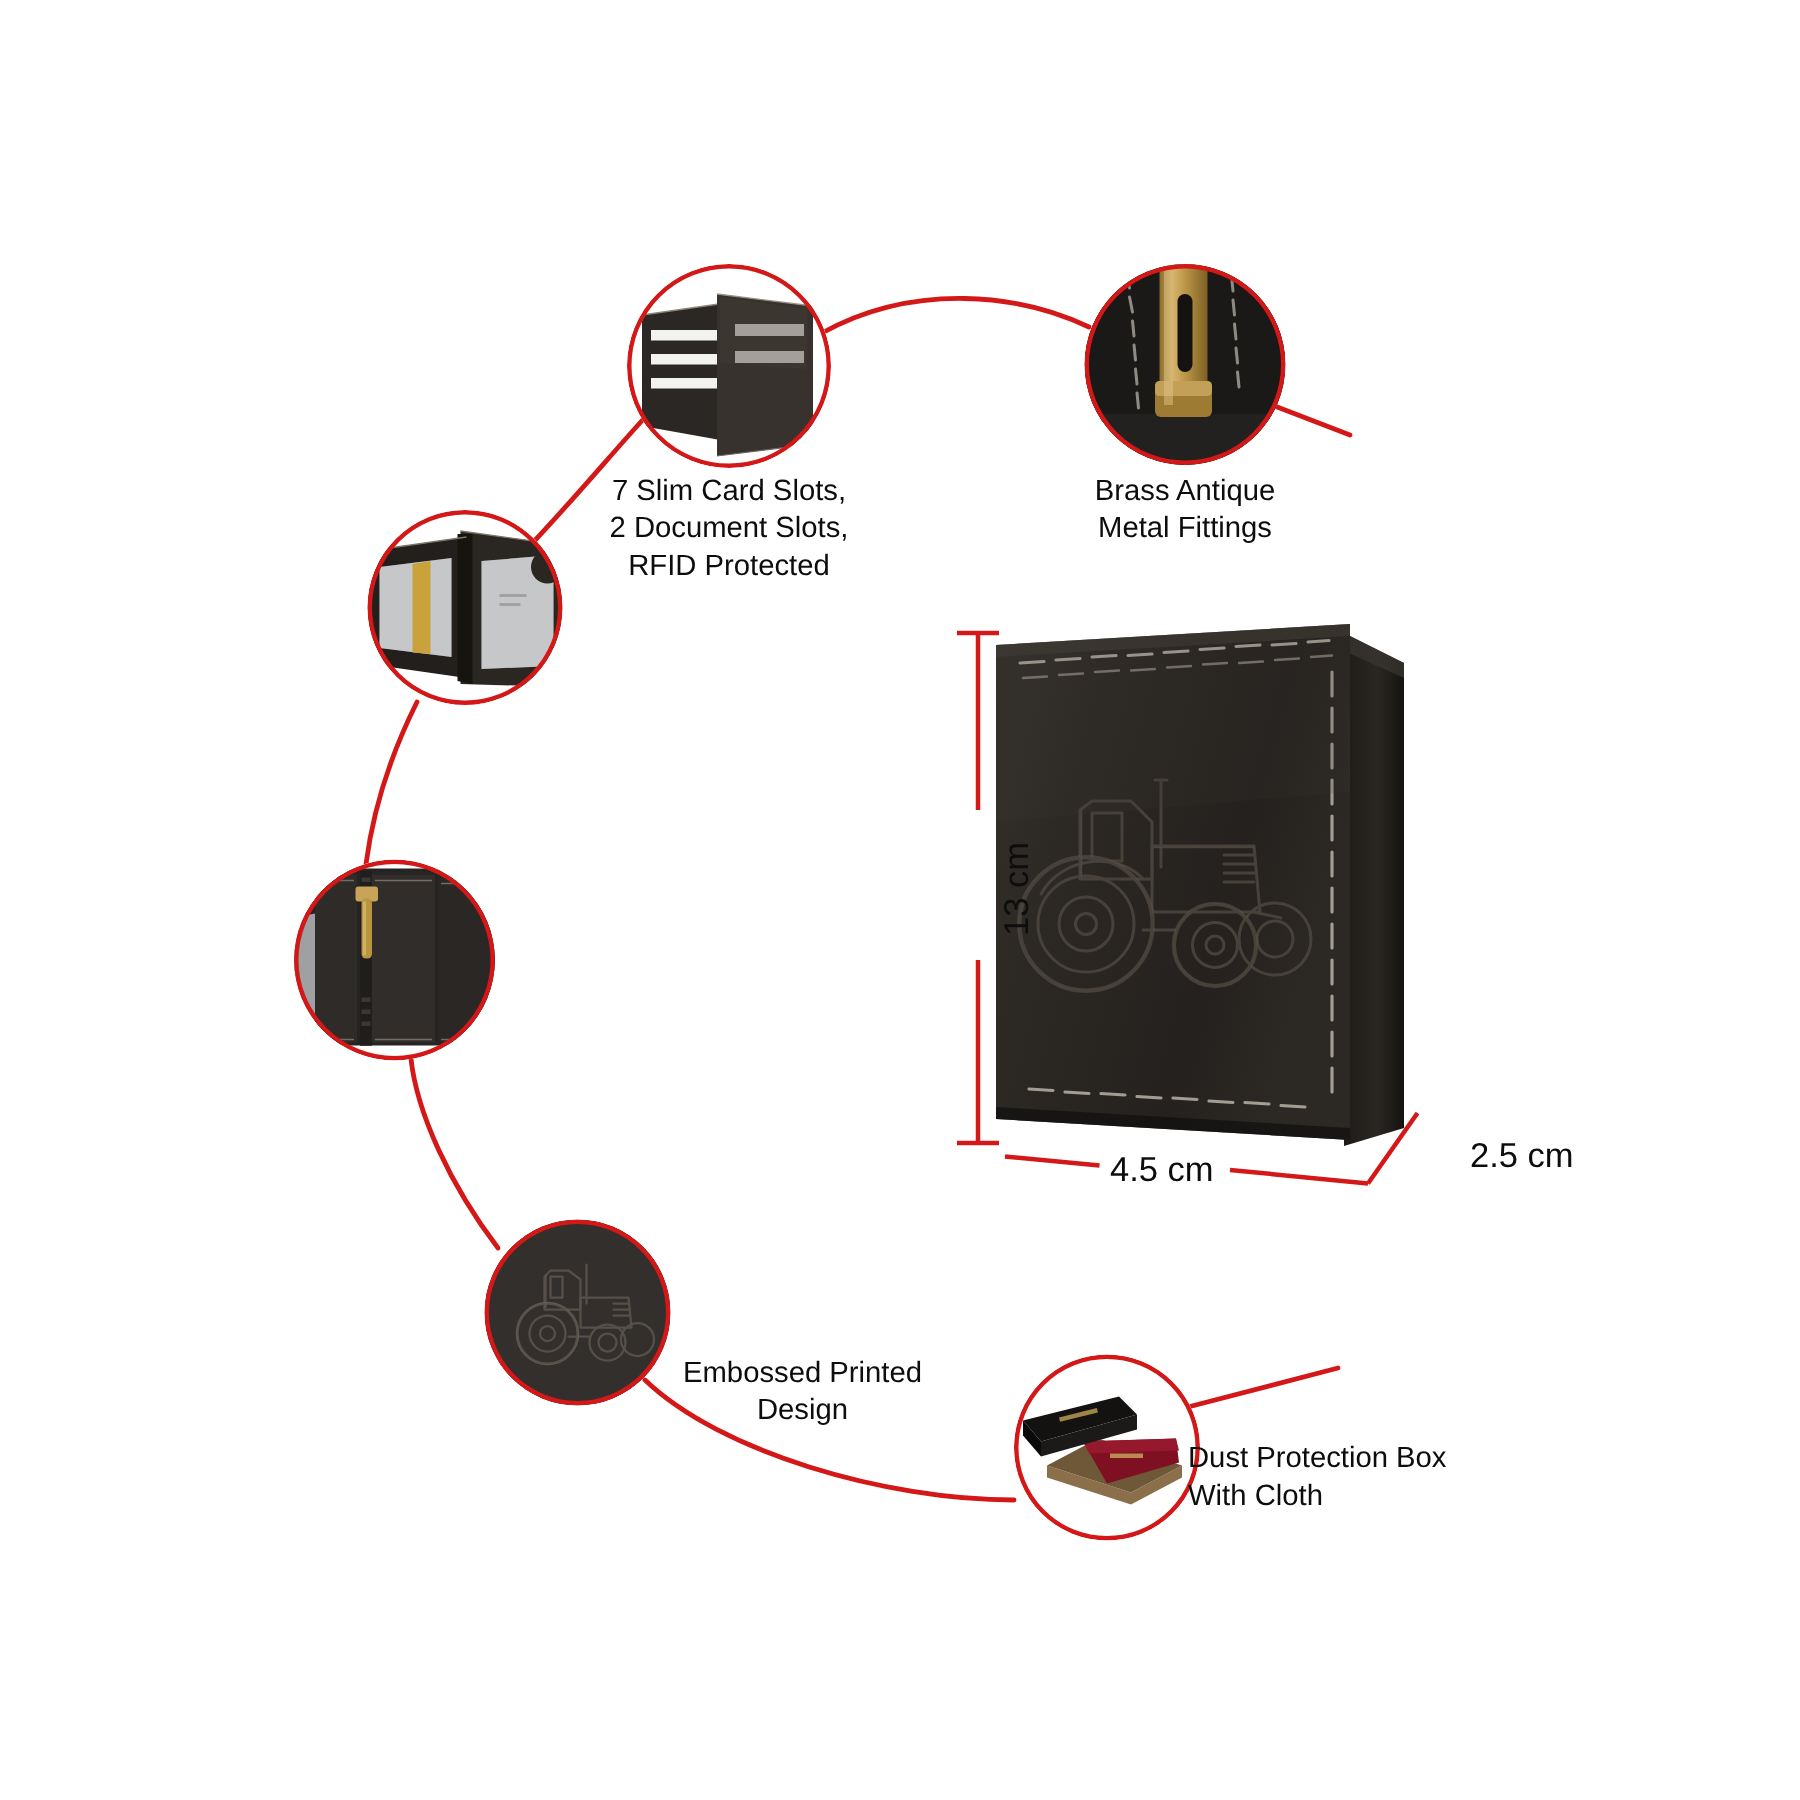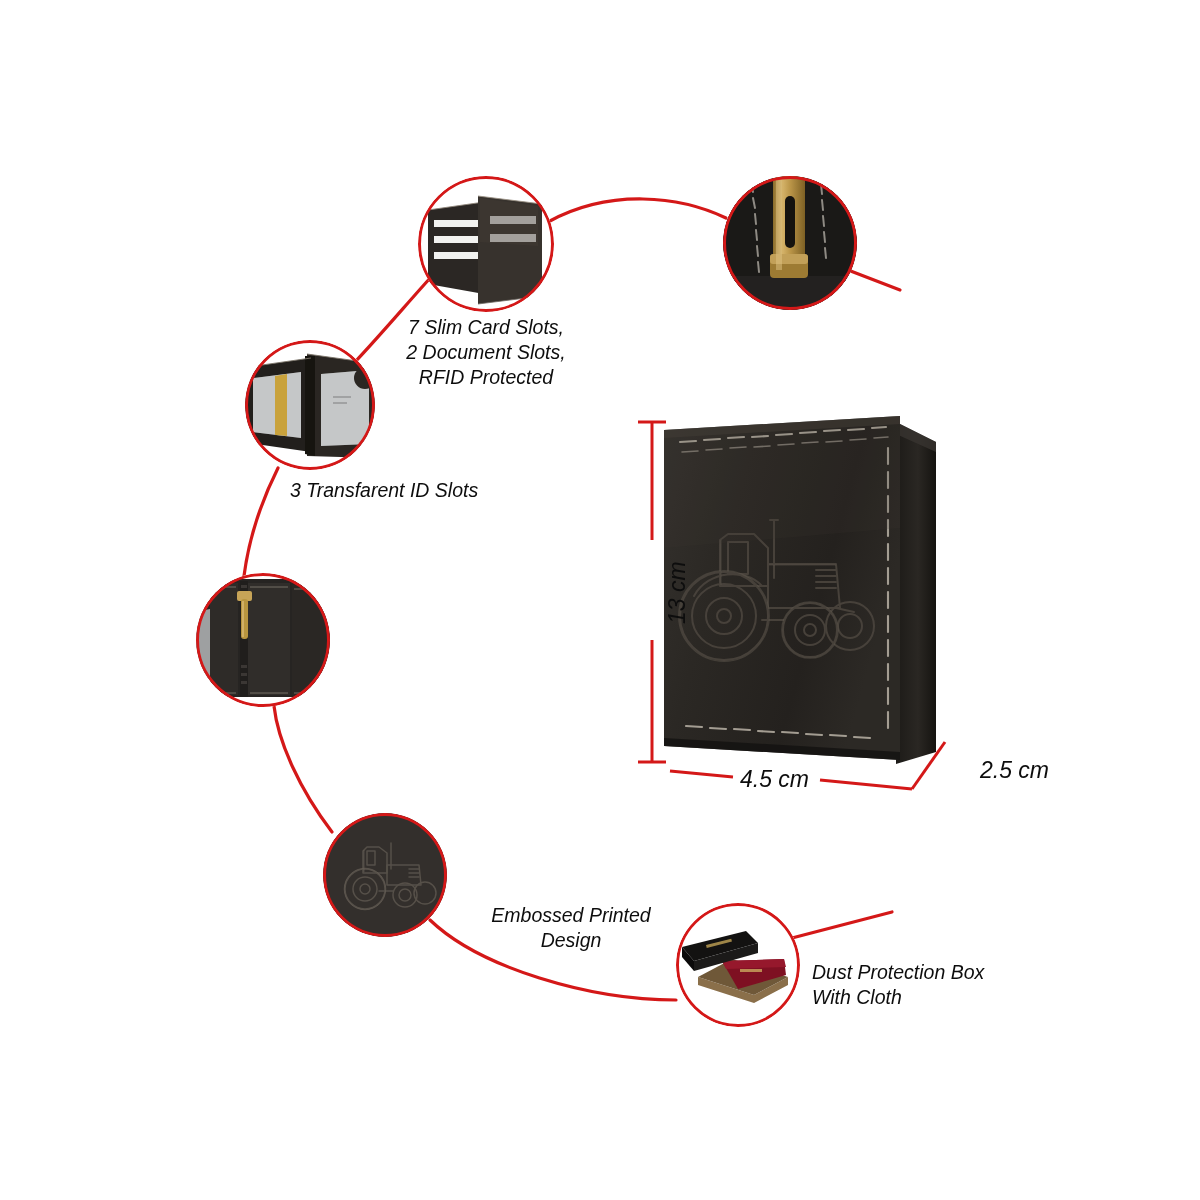--- a/index.html
+++ b/index.html
@@ -10,21 +10,20 @@
   }
   body {
     font-family: "Liberation Sans", sans-serif;
   }
   #stage {
     position: relative;
     width: 1200px;
     height: 1200px;
     background: #ffffff;
     overflow: hidden;
-    font-style: italic;
   }
   
   #connector-layer, #dimension-layer {
     position: absolute;
     left: 0;
     top: 0;
     width: 1200px;
     height: 1200px;
   }
   #connector-layer { z-index: 1; }
@@ -179,20 +178,22 @@
         <rect x="47" y="78" width="38" height="24" rx="4" fill="#9d7b33"></rect>
         <rect x="47" y="78" width="38" height="10" rx="3" fill="#c2a058"></rect>
 
         <rect x="62" y="20" width="10" height="52" rx="5" fill="#15130f"></rect>
 
         <rect x="53" y="-6" width="6" height="100" fill="#e0c383" opacity="0.5"></rect>
       </g>
     </svg>
     <div class="callout-ring" style="border:3.2px solid #d41818;"></div>
   </div>
+  <div class="caption center" style="left:700px; top:315px; width:180px;">Brass Antique
+Metal Fittings</div>
 
   <div class="callout" style="left:245px; top:340px; width:130px; height:130px;">
     <svg class="photo" viewBox="0 0 130 130">
       <defs>
         <clipPath id="cl3">
             <circle cx="65" cy="65" r="65"></circle>
           </clipPath>
       </defs>
       <g clip-path="url(#cl3)">
         <rect x="0" y="0" width="130" height="130" fill="#ffffff"></rect>
@@ -216,21 +217,20 @@
         </g>
 
         <path d="M60 16 L70 16 L70 116 L60 114 Z" fill="#16140f"></path>
 
         <path d="M-4 28 L66 18" stroke="#7d766b" stroke-width="0.9" fill="none"></path>
         <path d="M62 14 L134 24" stroke="#7d766b" stroke-width="0.9" fill="none"></path>
       </g>
     </svg>
     <div class="callout-ring" style="border:3.2px solid #d41818;"></div>
   </div>
-  <div class="caption left" style="left:290px; top:478px; width:280px;">3 Transfarent ID Slots</div>
 
   <div class="callout" style="left:196px; top:573px; width:134px; height:134px;">
     <svg class="photo" viewBox="0 0 134 134">
       <defs>
         <clipPath id="cl4">
             <circle cx="67" cy="67" r="67"></circle>
           </clipPath>
       </defs>
       <g clip-path="url(#cl4)">
         <rect x="0" y="0" width="134" height="134" fill="#ffffff"></rect>
@@ -307,21 +307,21 @@
         </g>
 
         <g stroke="#6d665d" stroke-width="0.8" fill="none" opacity="0.7">
           <path d="M41 37 L41 59"></path>
           <circle cx="42" cy="76" r="20.8"></circle>
         </g>
       </g>
     </svg>
     <div class="callout-ring" style="border:3.2px solid #d41818;"></div>
   </div>
-  <div class="caption center" style="left:455px; top:903px; width:160px;margin-left:36px;">Embossed Printed
+  <div class="caption center" style="left:455px; top:903px; width:160px;">Embossed Printed
 Design</div>
 
   <div class="callout" style="left:676px; top:903px; width:124px; height:124px;">
     <svg class="photo" viewBox="0 0 124 124">
       <defs>
         <clipPath id="cl6">
             <circle cx="62" cy="62" r="62"></circle>
           </clipPath>
       </defs>
       <g clip-path="url(#cl6)">
@@ -341,21 +341,21 @@
         <path d="M6 44 L18 58 L18 68 L6 54 Z" fill="#0b0a0a"></path>
         <path d="M18 58 L82 40 L82 50 L18 68 Z" fill="#1b1a19"></path>
 
         <g fill="#b89a52" opacity="0.85">
           <rect x="30" y="42" width="26" height="3" transform="rotate(-14 30 42)"></rect>
         </g>
       </g>
     </svg>
     <div class="callout-ring" style="border:3.2px solid #d41818;"></div>
   </div>
-  <div class="caption left" style="left:812px; top:960px; width:220px;">Dust Protection Box
+  <div class="caption left" style="left:792px; top:960px; width:220px;">Dust Protection Box
 With Cloth</div>
 
   <svg id="product" style="left:650px; top:408px; width:300px; height:372px;" viewBox="0 0 300 372">
     <defs>
       <linearGradient id="leatherFront" x1="0" y1="0" x2="1" y2="0.4">
         <stop offset="0%" stop-color="#34312d"></stop>
         <stop offset="35%" stop-color="#2b2824"></stop>
         <stop offset="75%" stop-color="#24211e"></stop>
         <stop offset="100%" stop-color="#2c2925"></stop>
       </linearGradient>

